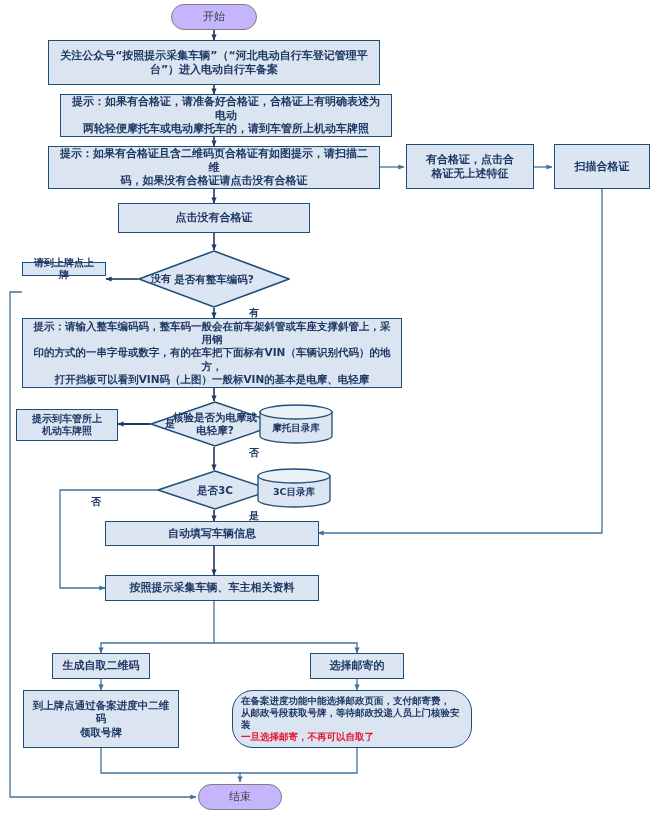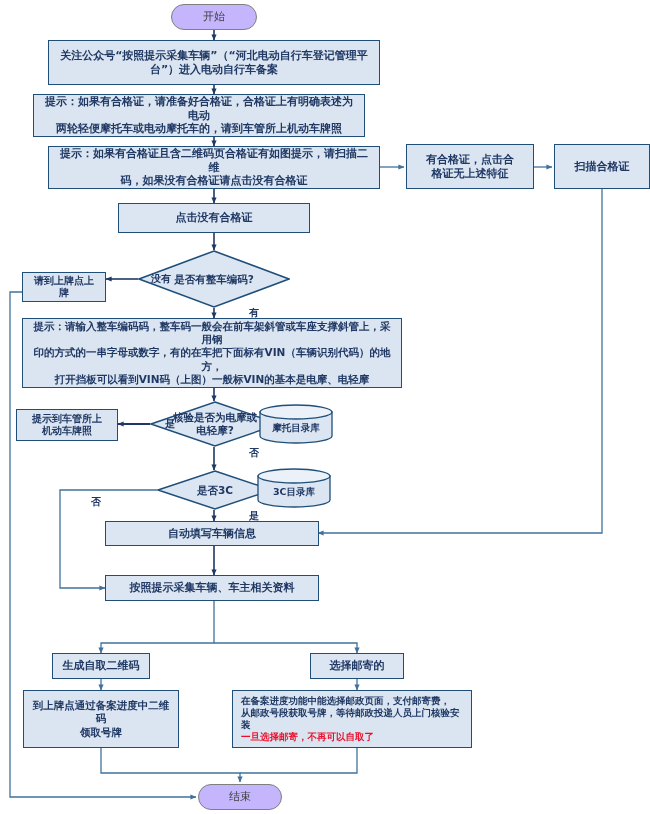--- a/index.html
+++ b/index.html
@@ -191,21 +191,21 @@
     <span>开始</span>
   </div>
 
   <div class="node process" style="left:48px;top:40px;width:332px;height:45px;">
     <div class="inner">
       <span class="txt-line">关注公众号“按照提示采集车辆”（“河北电动自行车登记管理平</span>
       <span class="txt-line">台”）进入电动自行车备案</span>
     </div>
   </div>
 
-  <div class="node process" style="left:33px;top:94px;width:332px;height:43px;">
+  <div class="node process" style="left:60px;top:94px;width:332px;height:43px;">
     <div class="inner">
       <span class="txt-line">提示：如果有合格证，请准备好合格证，合格证上有明确表述为电动</span>
       <span class="txt-line">两轮轻便摩托车或电动摩托车的，请到车管所上机动车牌照</span>
     </div>
   </div>
 
   <div class="node process" style="left:48px;top:146px;width:332px;height:43px;">
     <div class="inner">
       <span class="txt-line">提示：如果有合格证且含二维码页合格证有如图提示，请扫描二维</span>
       <span class="txt-line">码，如果没有合格证请点击没有合格证</span>
@@ -231,21 +231,21 @@
     </div>
   </div>
 
   <div class="node decision" style="left:138px;top:250px;width:152px;height:58px;">
     <svg class="dshape" width="152" height="58" viewBox="0 0 152 58" xmlns="http://www.w3.org/2000/svg">
       <polygon points="76,1 151,29 76,57 1,29" fill="#dce6f2" stroke="#1f4e79" stroke-width="1.6"></polygon>
     </svg>
     <div class="dlabel">是否有整车编码?</div>
   </div>
 
-  <div class="node process" style="left:22px;top:272px;width:84px;height:30px;font-size:10px;">
+  <div class="node process" style="left:22px;top:262px;width:84px;height:14px;font-size:10px;">
     <div class="inner">
       <span class="txt-line">请到上牌点上</span>
       <span class="txt-line">牌</span>
     </div>
   </div>
 
   <div class="node process" style="left:22px;top:318px;width:380px;height:70px;font-size:10.5px;">
     <div class="inner">
       <span class="txt-line">提示：请输入整车编码码，整车码一般会在前车架斜管或车座支撑斜管上，采用钢</span>
       <span class="txt-line">印的方式的一串字母或数字，有的在车把下面标有VIN（车辆识别代码）的地方，</span>
@@ -317,21 +317,21 @@
     </div>
   </div>
 
   <div class="node process" style="left:23px;top:690px;width:156px;height:58px;font-size:10.5px;">
     <div class="inner">
       <span class="txt-line">到上牌点通过备案进度中二维码</span>
       <span class="txt-line">领取号牌</span>
     </div>
   </div>
 
-  <div class="node process leftalign" style="left:232px;top:690px;width:240px;height:58px;font-size:9.5px;">
+  <div class="node process leftalign" style="left:232px;top:690px;width:240px;height:58px;font-size:9.5px;border-radius:21px;">
     <div class="inner" style="padding:0 2px;">
       <span class="txt-line">在备案进度功能中能选择邮政页面，支付邮寄费，</span>
       <span class="txt-line">从邮政号段获取号牌，等待邮政投递人员上门核验安装</span>
       <span class="txt-line warn">一旦选择邮寄，不再可以自取了</span>
     </div>
   </div>
 
   <div class="node terminator" style="left:198px;top:784px;width:84px;height:26px;">
     <span>结束</span>
   </div>

